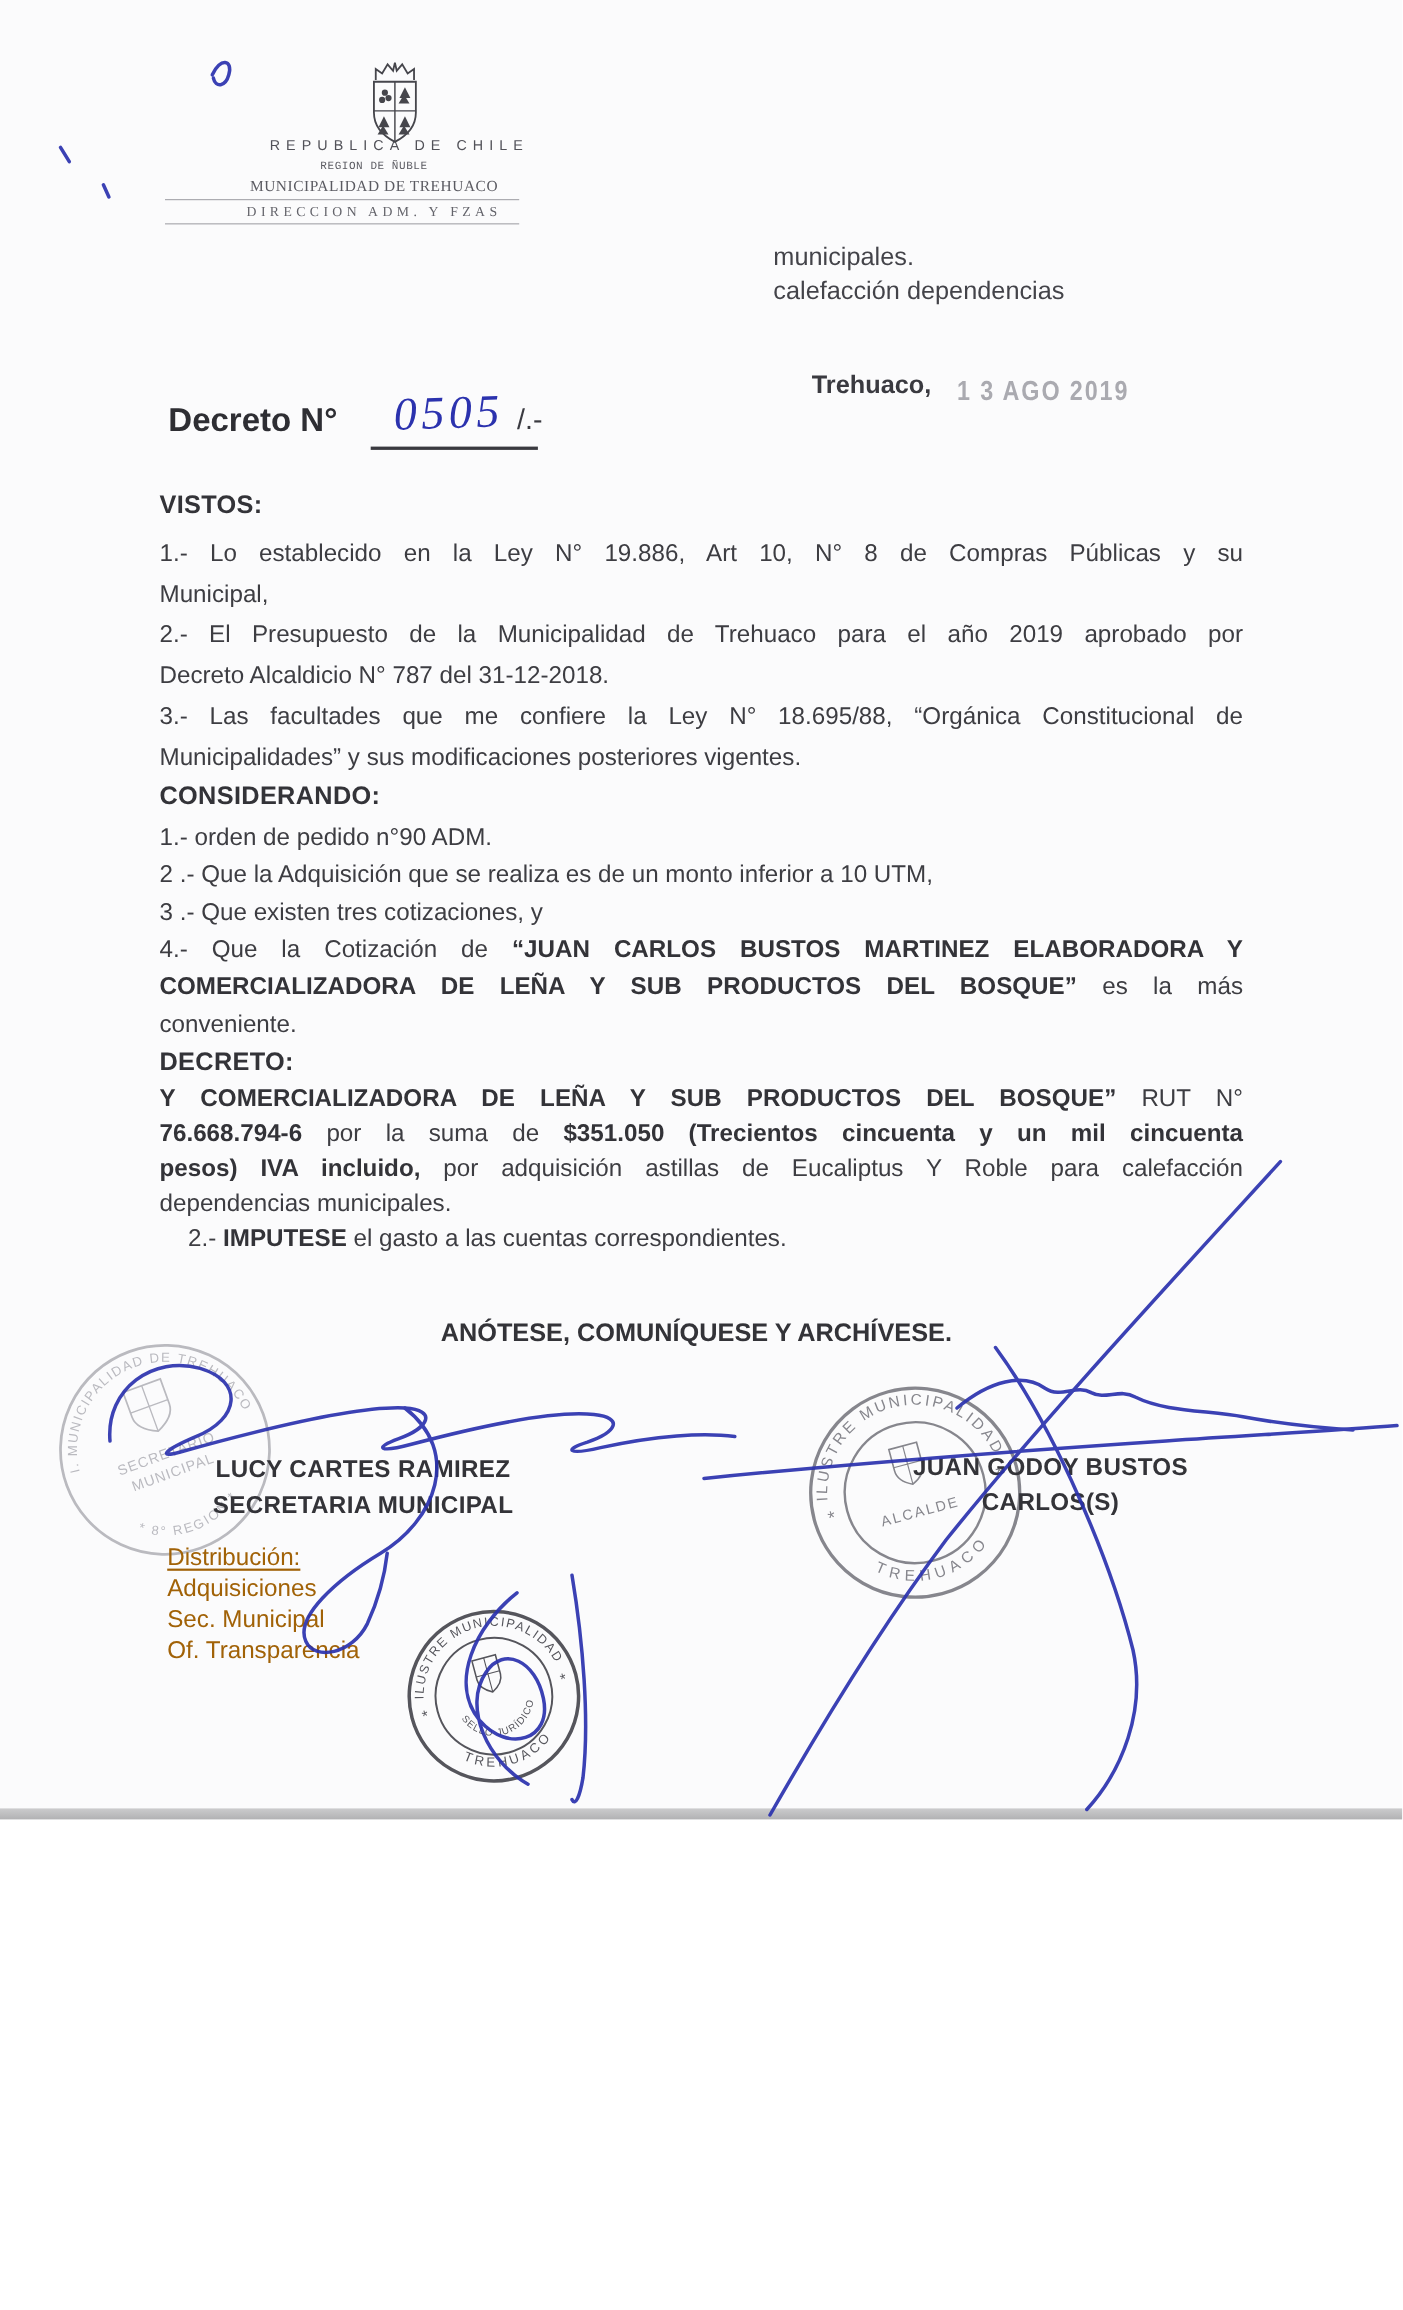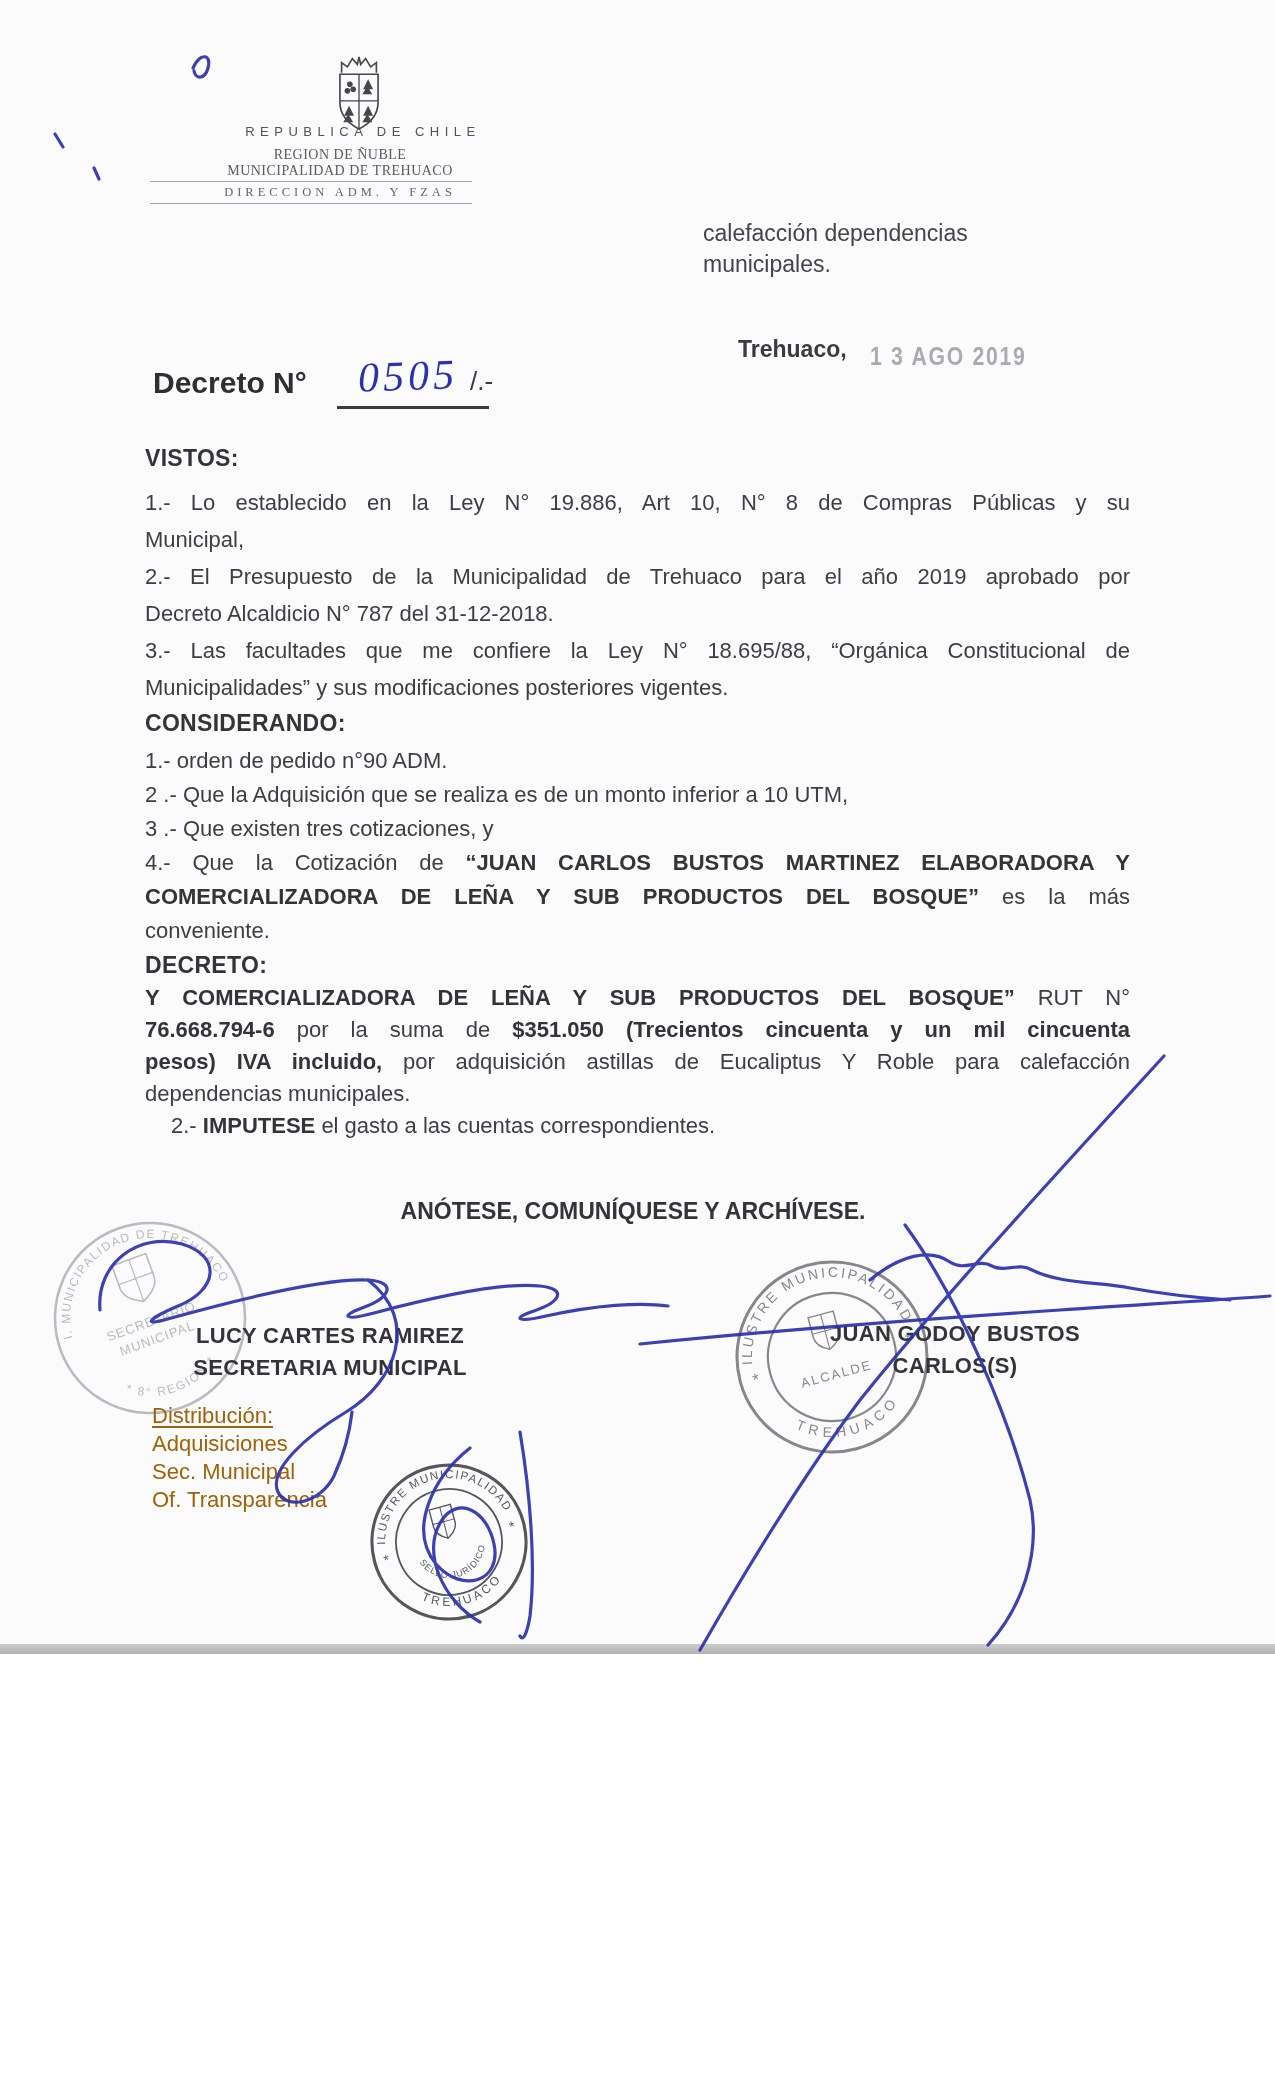--- a/index.html
+++ b/index.html
@@ -6,21 +6,21 @@
   .page{position:relative;width:1275px;height:2100px;background:#ffffff;overflow:hidden;
         font-family:"Liberation Sans",sans-serif;color:#3d3d42;}
   .paper{position:absolute;left:0;top:0;width:1275px;height:1646px;background:#fbfbfc;}
   .scan-edge{position:absolute;left:0;top:1644px;width:1275px;height:10px;
              background:linear-gradient(#c6c6c8,#a9a9ab);opacity:.9;}
   .abs{position:absolute;}
   
   .hdr-republic{left:228px;top:124px;width:270px;font-size:13px;letter-spacing:5.5px;
                 color:#515158;text-align:center;}
   .hdr-serif{font-family:"Liberation Serif",serif;color:#5a5a61;text-align:center;}
-  .hdr-region{left:180px;top:147px;width:320px;font-size:14px;letter-spacing:.5px;}
+  .hdr-region{left:180px;top:147px;width:320px;font-size:10px;letter-spacing:.5px;font-family:Liberation Mono, monospace;}
   .hdr-muni{left:180px;top:163px;width:320px;font-size:14px;letter-spacing:.5px;}
   .hdr-rule{left:150px;width:322px;height:0;border-top:1px solid #a3a3a9;}
   .hdr-dir{left:180px;top:185px;width:320px;font-size:12.5px;letter-spacing:4px;color:#64646b;}
   
   .ref{left:703px;top:218px;width:350px;font-size:23px;line-height:31px;color:#434349;}
   .city{left:738px;top:336px;font-size:23px;font-weight:bold;color:#3a3a40;}
   .datestamp{left:870px;top:342px;font-size:25px;color:#96969e;letter-spacing:2px;
              transform:scaleX(.85);transform-origin:left top;font-weight:bold;opacity:.8;}
   
   .dec-label{left:153px;top:366px;font-size:30px;font-weight:bold;color:#2e2e33;}
@@ -79,22 +79,22 @@
     </g>
   </svg>
 
   <div class="abs hdr-serif hdr-region">REGION DE ÑUBLE</div>
   <div class="abs hdr-serif hdr-muni">MUNICIPALIDAD DE TREHUACO</div>
   <div class="abs hdr-rule" style="top:181px;"></div>
   <div class="abs hdr-serif hdr-dir">DIRECCION ADM. Y FZAS</div>
   <div class="abs hdr-rule" style="top:203px;"></div>
 
   <div class="abs ref">
+    <span class="line">municipales.</span>
     <span class="line">calefacción dependencias</span>
-    <span class="line">municipales.</span>
   </div>
 
   <div class="abs city">Trehuaco,</div>
   <div class="abs datestamp">1 3 AGO 2019</div>
 
   <div class="abs dec-label">Decreto N°</div>
   <div class="abs dec-underline"></div>
   <div class="abs dec-number">0505</div>
   <div class="abs dec-suffix">/.-</div>
 

